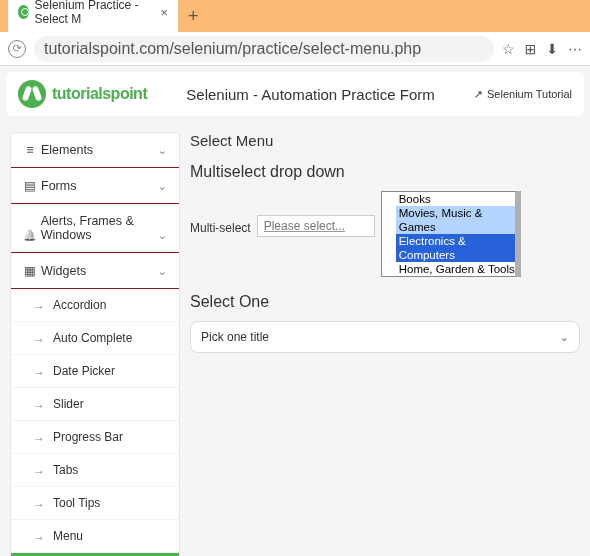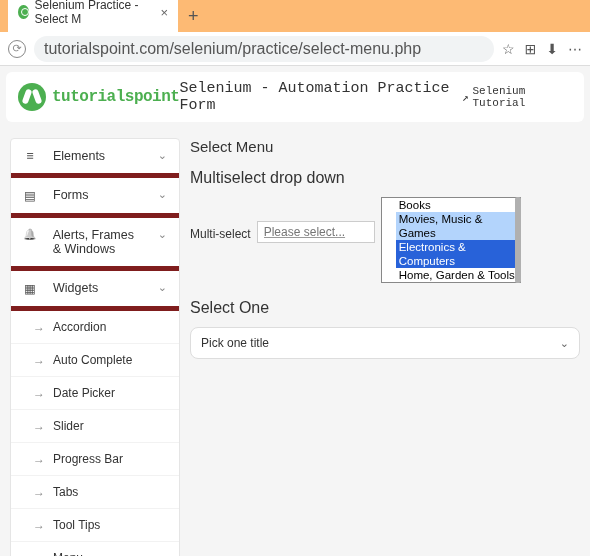--- a/index.html
+++ b/index.html
@@ -12,33 +12,33 @@
 .favicon::after { content: ""; position: absolute; left: 3px; top: 3px; width: 8px; height: 8px; border: 1.5px solid #fff; border-radius: 50%; box-sizing: border-box; }
 .tab-close { font-size: 13px; color: #666; margin-left: 4px; }
 .new-tab { margin-left: 10px; color: #555; font-size: 18px; align-self: center; }
 
 .addr-bar { height: 34px; background: #fff; border-bottom: 1px solid #ddd; display: flex; align-items: center; padding: 0 8px; gap: 8px; }
 .circ-btn { width: 18px; height: 18px; border: 1.5px solid #888; border-radius: 50%; display: flex; align-items: center; justify-content: center; font-size: 11px; color: #888; }
 .url-box { flex: 1; background: #f1f3f4; border-radius: 14px; padding: 4px 10px; font-size: 16px; color: #555; overflow: hidden; white-space: nowrap; text-overflow: ellipsis; }
 .chrome-icons { display: flex; gap: 10px; color: #555; font-size: 14px; }
 
 
-.header-band { background: #fff; margin: 6px; border-radius: 6px; padding: 8px 12px; display: flex; align-items: center; justify-content: flex-end; font-family: Liberation Mono, monospace; }
+.header-band { background: #fff; margin: 6px; border-radius: 6px; padding: 8px 12px; display: flex; align-items: center; justify-content: space-between; }
 .logo-group { display: flex; align-items: center; gap: 6px; }
 .logo-circle { width: 28px; height: 28px; background: #4caf50; border-radius: 50%; position: relative; }
 .logo-circle::before { content: ""; position: absolute; left: 6px; top: 6px; width: 6px; height: 15px; background: #fff; border-radius: 3px; transform: rotate(20deg); }
 .logo-circle::after { content: ""; position: absolute; right: 6px; top: 6px; width: 6px; height: 15px; background: #fff; border-radius: 3px; transform: rotate(-20deg); }
 .logo-text { font-weight: 600; color: #4caf50; letter-spacing: -0.5px; font-size: 16px; }
 .page-title { font-size: 15px; color: #333; }
 .header-link { font-size: 11px; color: #333; display: flex; gap: 4px; align-items: center; }
 
 
 .content { display: flex; gap: 10px; padding: 10px; }
 .sidebar { width: 170px; background: #fff; border-radius: 4px; border: 1px solid #e5e5e5; overflow: hidden; }
-.side-cat { padding: 10px 12px; display: flex; align-items: flex-start; gap: 16px; color: #333; font-size: 12.5px; border-bottom: 5px solid #7f1d1d; position: relative; cursor: pointer; }
+.side-cat { padding: 10px 12px; display: flex; align-items: flex-end; gap: 4px; color: #333; font-size: 12.5px; border-bottom: 1px solid #7f1d1d; position: relative; cursor: pointer; }
 .side-cat .chev { margin-left: auto; color: #888; font-size: 11px; }
 .cat-icon { width: 14px; display: inline-flex; justify-content: center; color: #555; }
 .sub-items { background: #fff; }
 .sub-item { padding: 9px 12px 9px 22px; font-size: 12px; color: #333; display: flex; align-items: center; gap: 8px; border-bottom: 1px solid #f2f2f2; cursor: pointer; }
 .sub-item.active { background: #4caf50; color: #fff; }
 .sub-item .arrow { font-size: 12px; color: #888; }
 
 .main { flex: 1; }
 .section-title { font-size: 15px; font-weight: 500; color: #333; margin-bottom: 14px; }
 .field-group { margin-bottom: 16px; }

